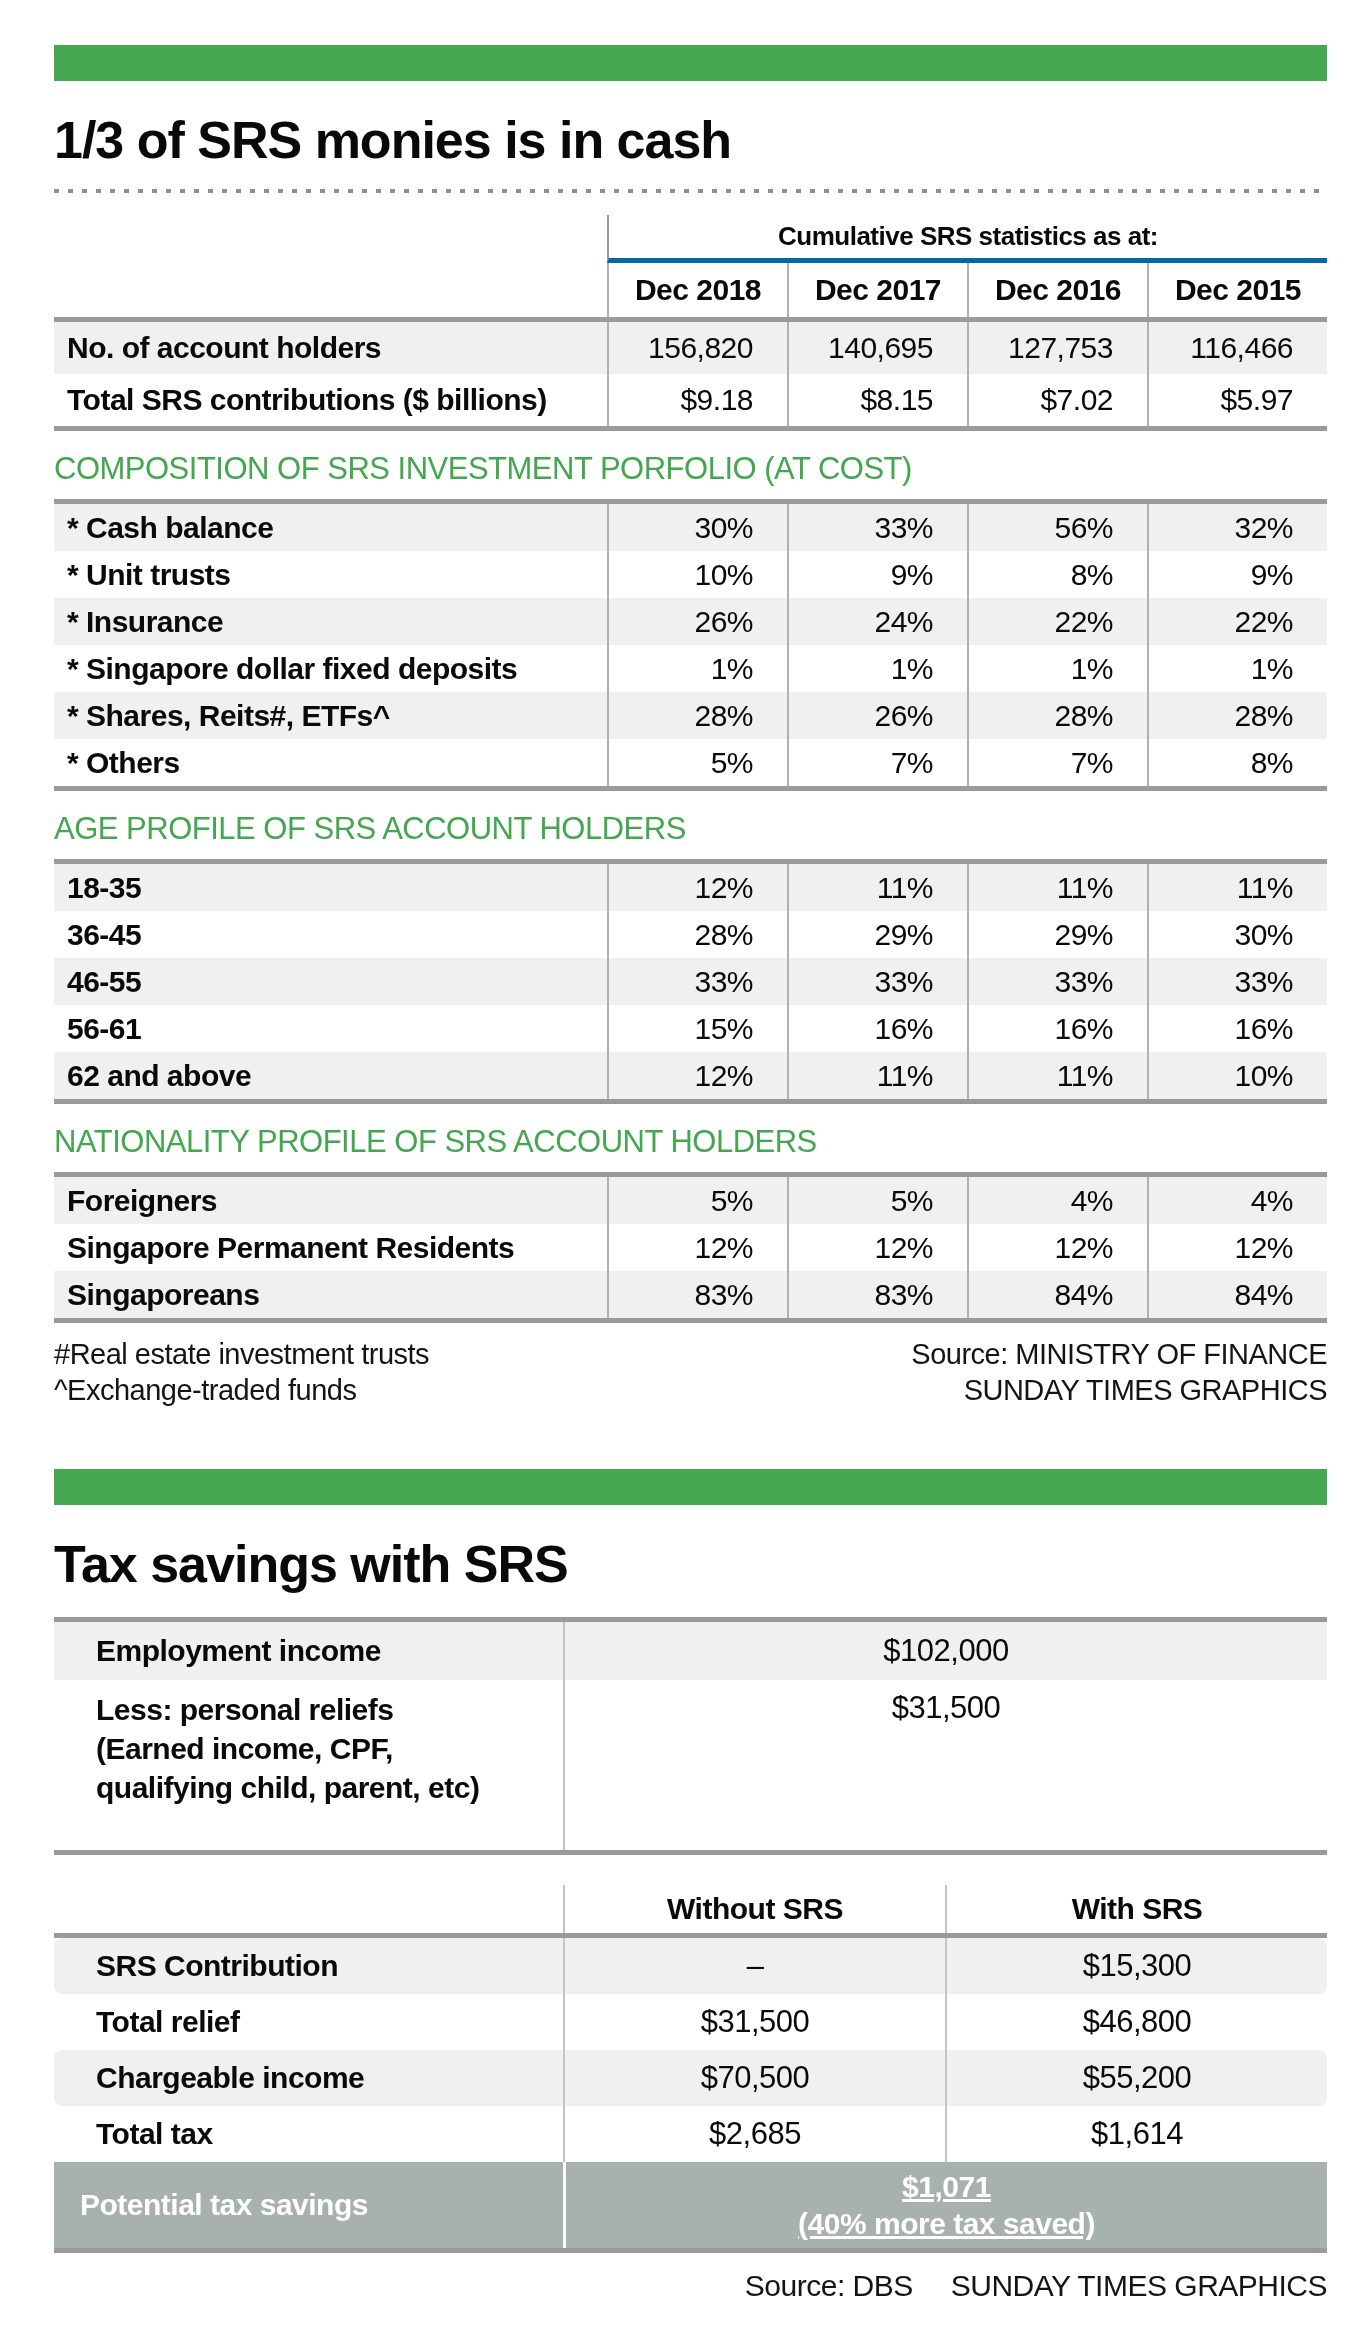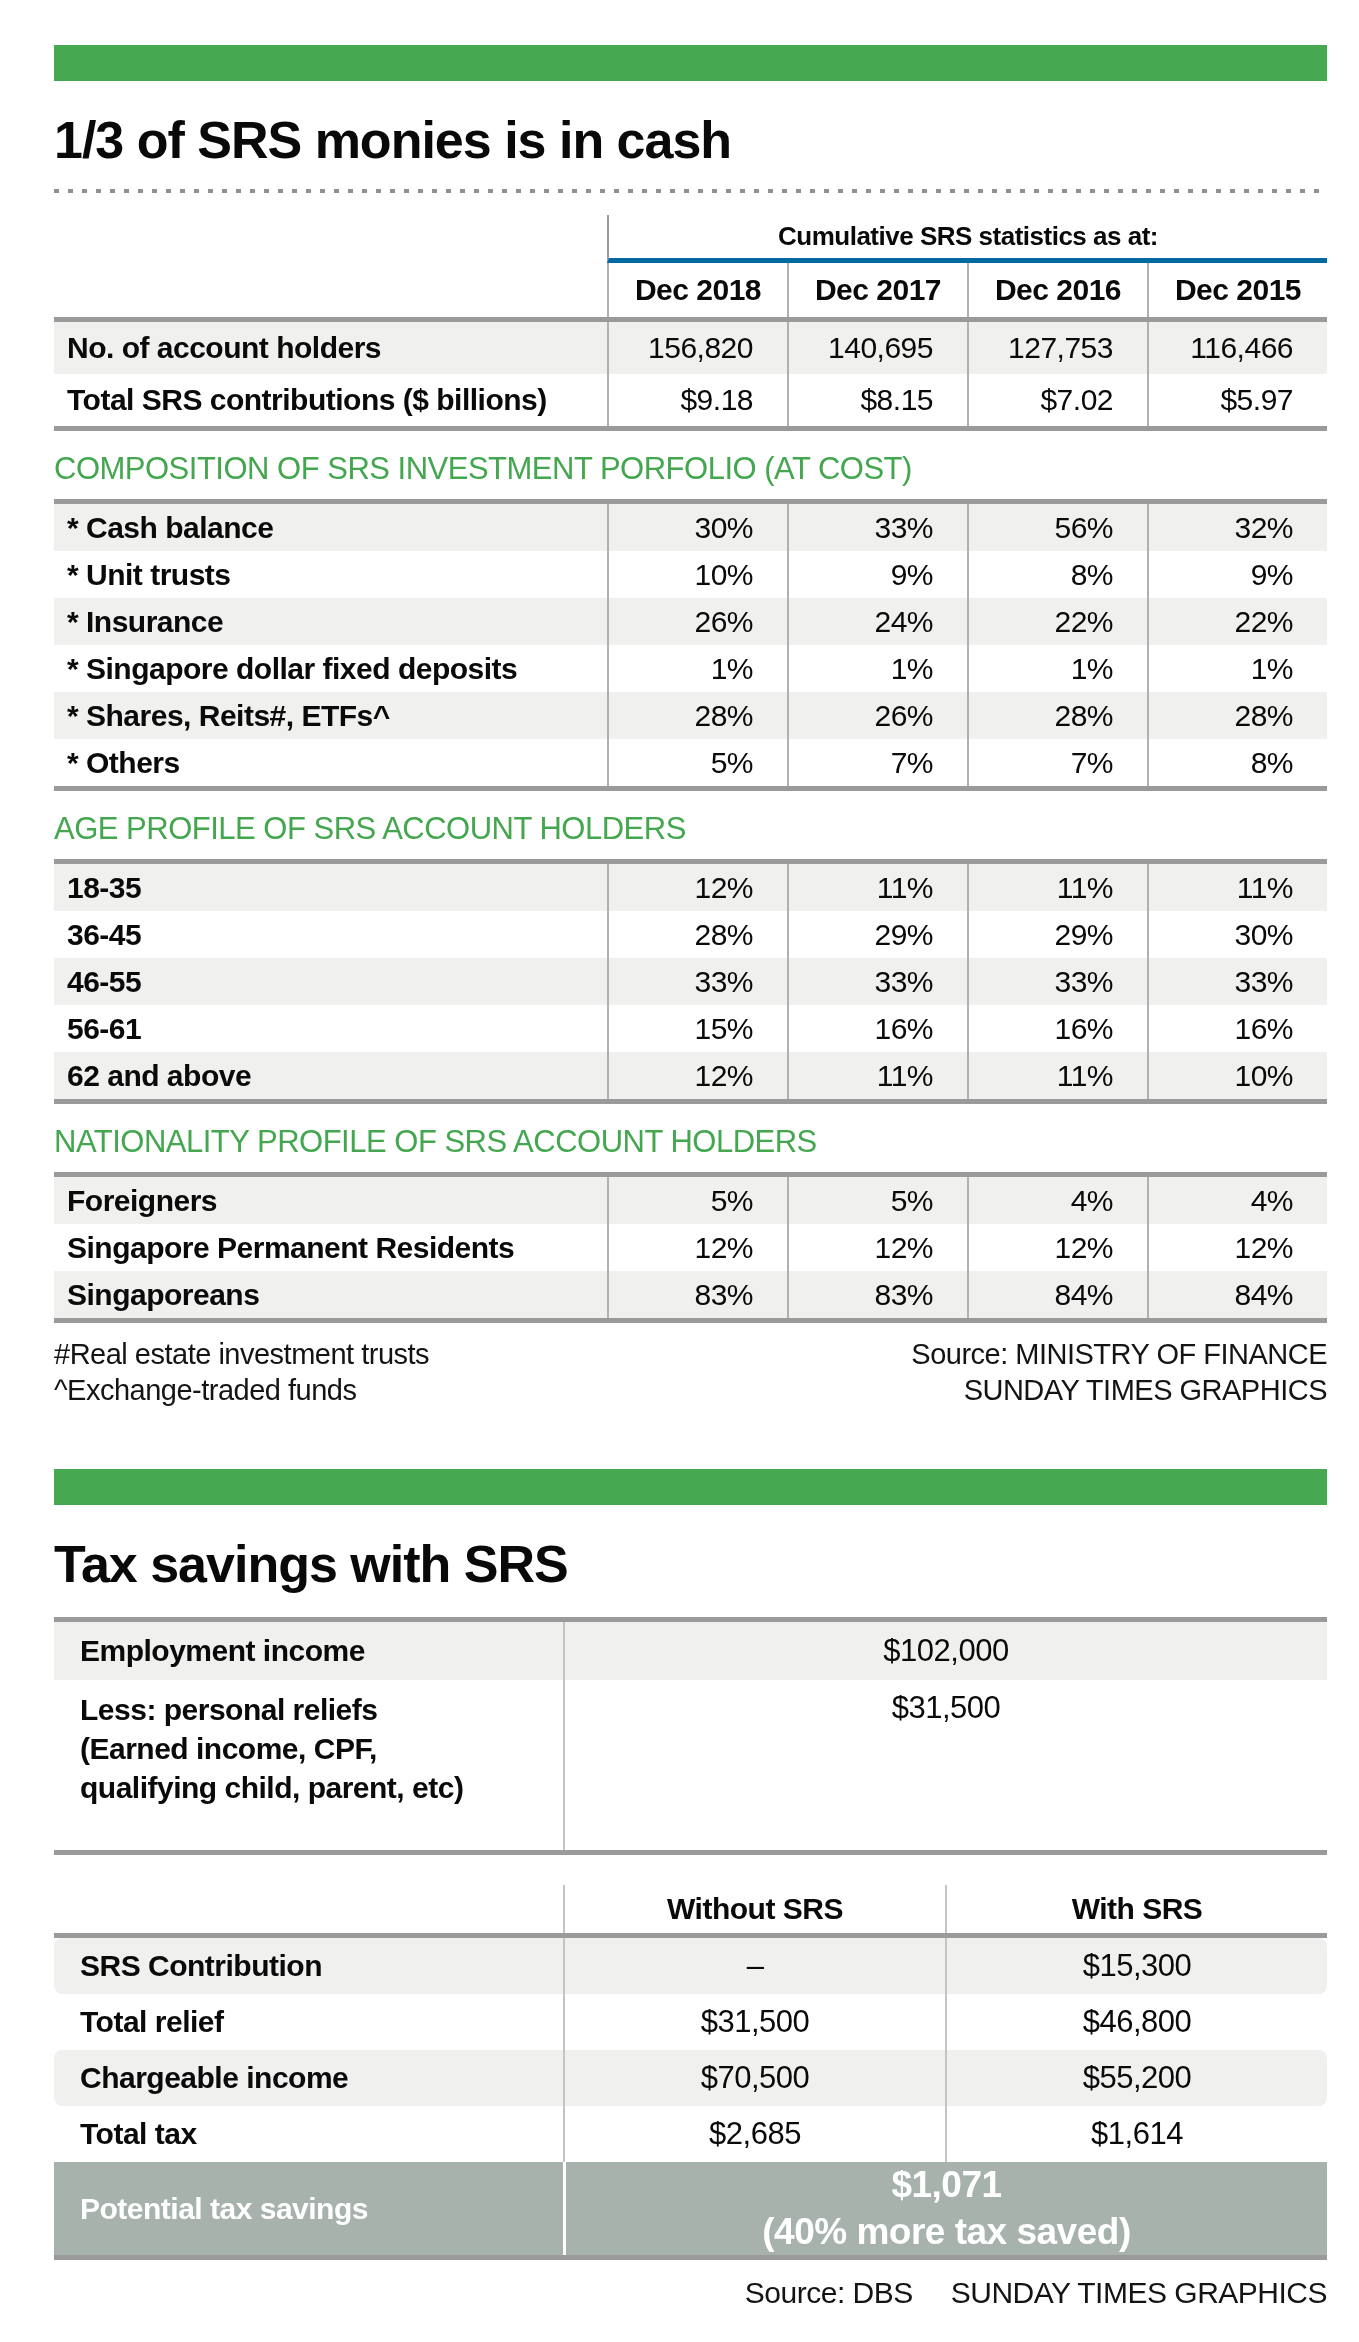--- a/index.html
+++ b/index.html
@@ -37,41 +37,41 @@
                letter-spacing:-0.5px; border-left:2px solid #b0b0b0; }
 
   .sec-heading { margin:20px 0 12px 0; font-size:31px; font-weight:normal; letter-spacing:-0.5px; color:#44a74f; }
 
   .footnote-area { margin-top:14px; display:flex; justify-content:space-between; font-size:29px; letter-spacing:-0.5px; color:#141414; }
   .footnote-area .left div, .footnote-area .right div { line-height:1.24; }
   .footnote-area .right { text-align:right; }
 
   
   .t2 { margin-top:24px; }
-  .tlbl { width:509px; display:flex; align-items:center; padding-left:26px; font-weight:bold; font-size:30px; letter-spacing:-0.5px; }
+  .tlbl { width:509px; display:flex; align-items:center; padding-left:42px; font-weight:bold; font-size:30px; letter-spacing:-0.5px; }
   .tlbl.top { align-items:flex-start; padding-top:10px; }
   .tval-wide { flex:1; display:flex; align-items:center; justify-content:center; font-size:31px; letter-spacing:-0.5px;
                border-left:2px solid #c4c4c4; }
   .tval-wide.top { align-items:flex-start; padding-top:10px; }
   .h58 { min-height:58px; }
   .h170 { min-height:170px; }
   .pre { white-space:pre-line; line-height:1.3; }
 
   .t3 { margin-top:30px; }
   .t3-hdr { min-height:48px; }
   .t3-hdr-cell { width:382px; display:flex; align-items:center; justify-content:center; font-weight:bold; font-size:30px;
                  letter-spacing:-0.5px; border-left:2px solid #c4c4c4; }
   .sval { width:382px; display:flex; align-items:center; justify-content:center; font-size:31px; letter-spacing:-0.5px;
           border-left:2px solid #c4c4c4; }
   .h56 { min-height:56px;border-radius:8px; }
 
   .savings-row { display:flex; min-height:86px; background:#a8b2ad; color:#ffffff; }
   .savings-lbl { width:509px; display:flex; align-items:center; padding-left:26px; font-weight:bold; font-size:30px; letter-spacing:-0.5px; }
   .savings-vals { flex:1; display:flex; flex-direction:column; align-items:center; justify-content:center;
-                  border-left:3px solid #ffffff; font-weight:bold; font-size:37px; letter-spacing:-0.5px; line-height:1.25; }
+                  border-left:3px solid #ffffff; font-weight:bold; font-size:30px; letter-spacing:-0.5px; line-height:1.25;text-decoration:underline; }
 
   .source-bottom { margin-top:16px; display:flex; justify-content:flex-end; gap:38px; font-size:30px; letter-spacing:-0.5px; color:#141414; }
 </style>
 </head>
 <body>
 
 <div class="page">
   <div class="content">
 
     <div class="green-bar bar-top"></div>

